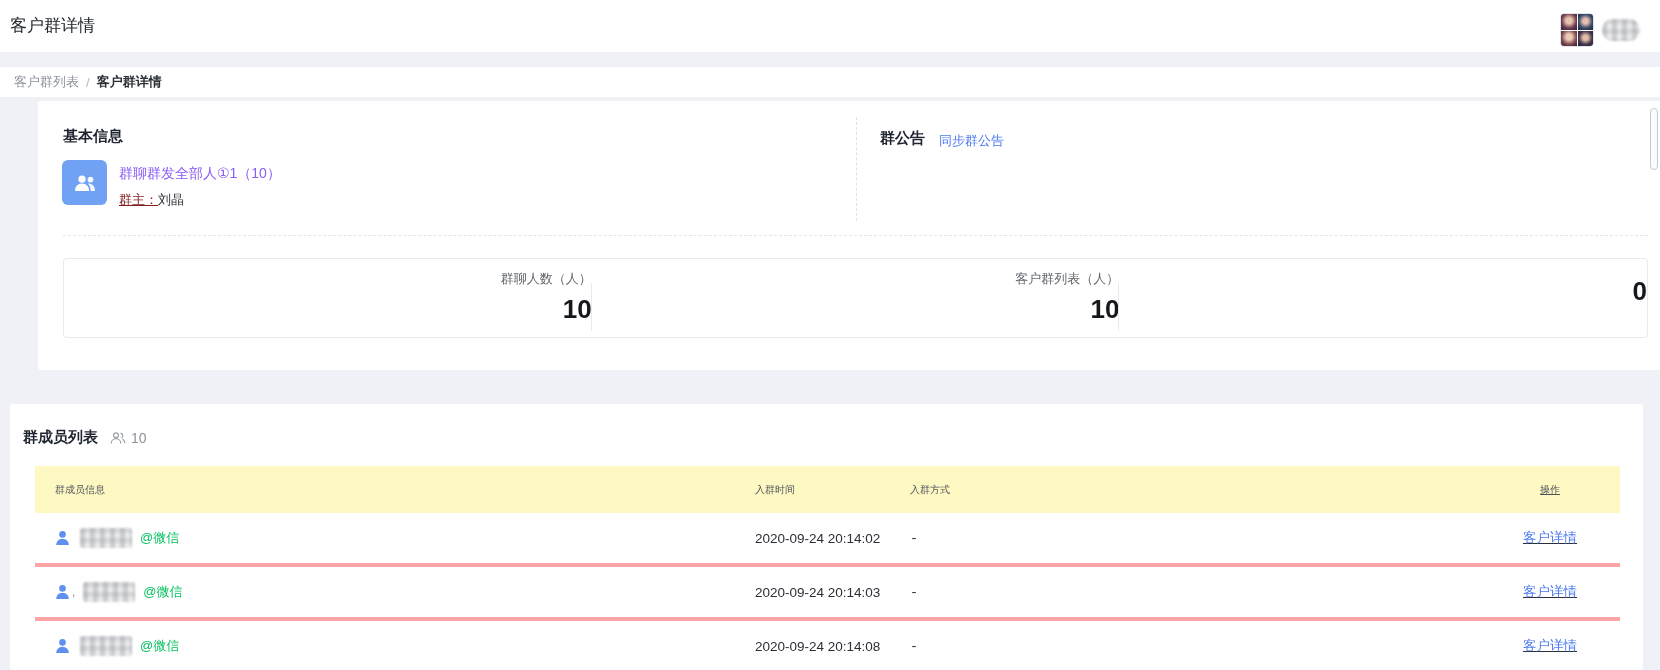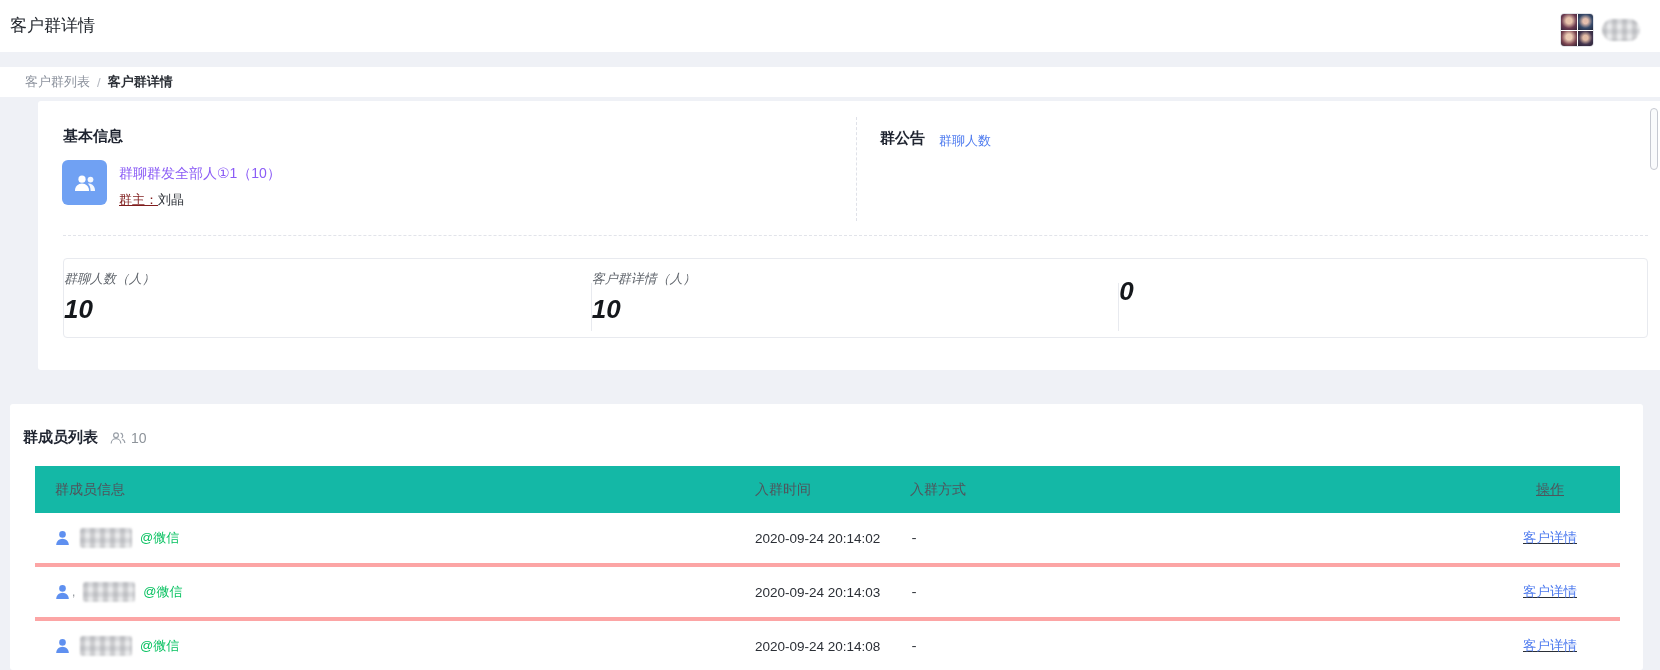--- a/index.html
+++ b/index.html
@@ -22,21 +22,21 @@
   .pa4 { background:radial-gradient(circle at 50% 45%, #e3bca6 22%, #44364f 60%, #241c2e 100%); }
   .mosaic { border-radius:3px; background-color:#d7d8db;
     background-image:
       linear-gradient(90deg, rgba(120,122,128,.25) 50%, transparent 50%),
       linear-gradient(0deg, rgba(255,255,255,.45) 50%, transparent 50%);
     background-size:10px 10px, 10px 10px; filter:blur(1.2px); }
   .user-name-blur { width:38px; height:22px; border-radius:11px; }
 
   
   .crumbbar { position:absolute; left:0; top:67px; width:1660px; height:30px; background:#fff;
-    display:flex; align-items:center; padding-left:25px; font-size:13px; }
+    display:flex; align-items:center; padding-left:14px; font-size:13px; }
   .crumb-parent { color:#8d939e; cursor:pointer; }
   .crumb-sep { color:#b4b8c0; margin:0 7px; }
   .crumb-current { color:#2b2f36; font-weight:700; }
 
   
   .card { position:absolute; left:10px; width:1633px; background:#fff; border-radius:3px; }
   .card1 { top:101px; height:269px;margin-left:28px; }
   .card2 { top:404px; height:266px; overflow:hidden; }
   .sec-title { font-size:15px; font-weight:600; color:#1f2430; }
 
@@ -49,32 +49,32 @@
   .bi-owner .lbl { color:#7f1d1d;text-decoration:underline; }
   .bi-owner .val { color:#2b2f36; }
   .vdash { position:absolute; left:818px; top:16px; height:104px; border-left:1px dashed #dfe1e8; }
   .ann-title { position:absolute; left:842px; top:28px; }
   .ann-link { position:absolute; left:901px; top:31px; font-size:13px; color:#4e7bef; cursor:pointer; }
   .hdash { position:absolute; left:25px; top:134px; width:1585px; border-top:1px dashed #e2e4ea; }
 
   
   .stats { position:absolute; left:25px; top:157px; width:1585px; height:80px;
     border:1px solid #e8eaef; border-radius:4px; display:flex; }
-  .stat { flex:1 1 0; position:relative; text-align:left; padding-top:11px;font-style:italic; }
+  .stat { flex:1 1 0; position:relative; text-align:right; padding-top:11px; }
   .stat:not(:last-child)::after { content:""; position:absolute; right:0; bottom:6px; height:48px; width:1px; background:#e8eaef; }
   .stat .s-label { font-size:13px; color:#61666d; }
   .stat .s-value { margin-top:6px; font-size:26px; font-weight:700; color:#15181c; }
 
   
   .mb-head { position:absolute; left:13px; top:24px; display:flex; align-items:center; }
   .mb-count-icon { margin-left:12px; display:flex; align-items:center; }
   .mb-count { margin-left:5px; font-size:14px; color:#8d939a; }
   .table { position:absolute; left:25px; top:62px; width:1585px; }
   .t-row { display:flex; align-items:center; }
-  .t-header { height:47px; background:#14b8a6; font-size:14px; color:#50555c; }
+  .t-header { height:47px; background:#fef9c3; font-size:10px; color:#50555c; }
   .t-body-row { height:54px; border-bottom:4px solid #fca5a5; font-size:13.5px; color:#2b2f36; }
   .c1 { flex:0 0 720px; padding-left:20px; display:flex; align-items:center; }
   .c2 { flex:0 0 155px; }
   .c3 { flex:1 1 auto;font-family:Liberation Mono, monospace; }
   .c4 { flex:0 0 120px; text-align:center; padding-right:20px;text-decoration:underline; }
   .member-name-blur { width:52px; height:20px; margin:0 8px 0 8px; }
   .wechat-tag { color:#07c160; font-size:13px; }
   .name-prefix { color:#8d939a; font-size:12px; margin-left:2px; }
   .action-link { color:#4e7bef; cursor:pointer; }
 
@@ -119,31 +119,31 @@
       </svg>
     </span>
   </div>
   <div class="bi-name">群聊群发全部人①1（10）</div>
   <div class="bi-owner">
     <span class="lbl">群主：</span><span class="val">刘晶</span>
   </div>
 
   <div class="vdash"></div>
   <div class="sec-title ann-title">群公告</div>
-  <div class="ann-link">群聊人数</div>
+  <div class="ann-link">同步群公告</div>
 
   <div class="hdash"></div>
 
   <div class="stats">
     <div class="stat">
       <div class="s-label">群聊人数（人）</div>
       <div class="s-value">10</div>
     </div>
     <div class="stat">
-      <div class="s-label">客户群详情（人）</div>
+      <div class="s-label">客户群列表（人）</div>
       <div class="s-value">10</div>
     </div>
     <div class="stat">
       <div class="s-value">0</div>
     </div>
   </div>
 </div>
 
 <div class="card card2">
   <div class="mb-head">

